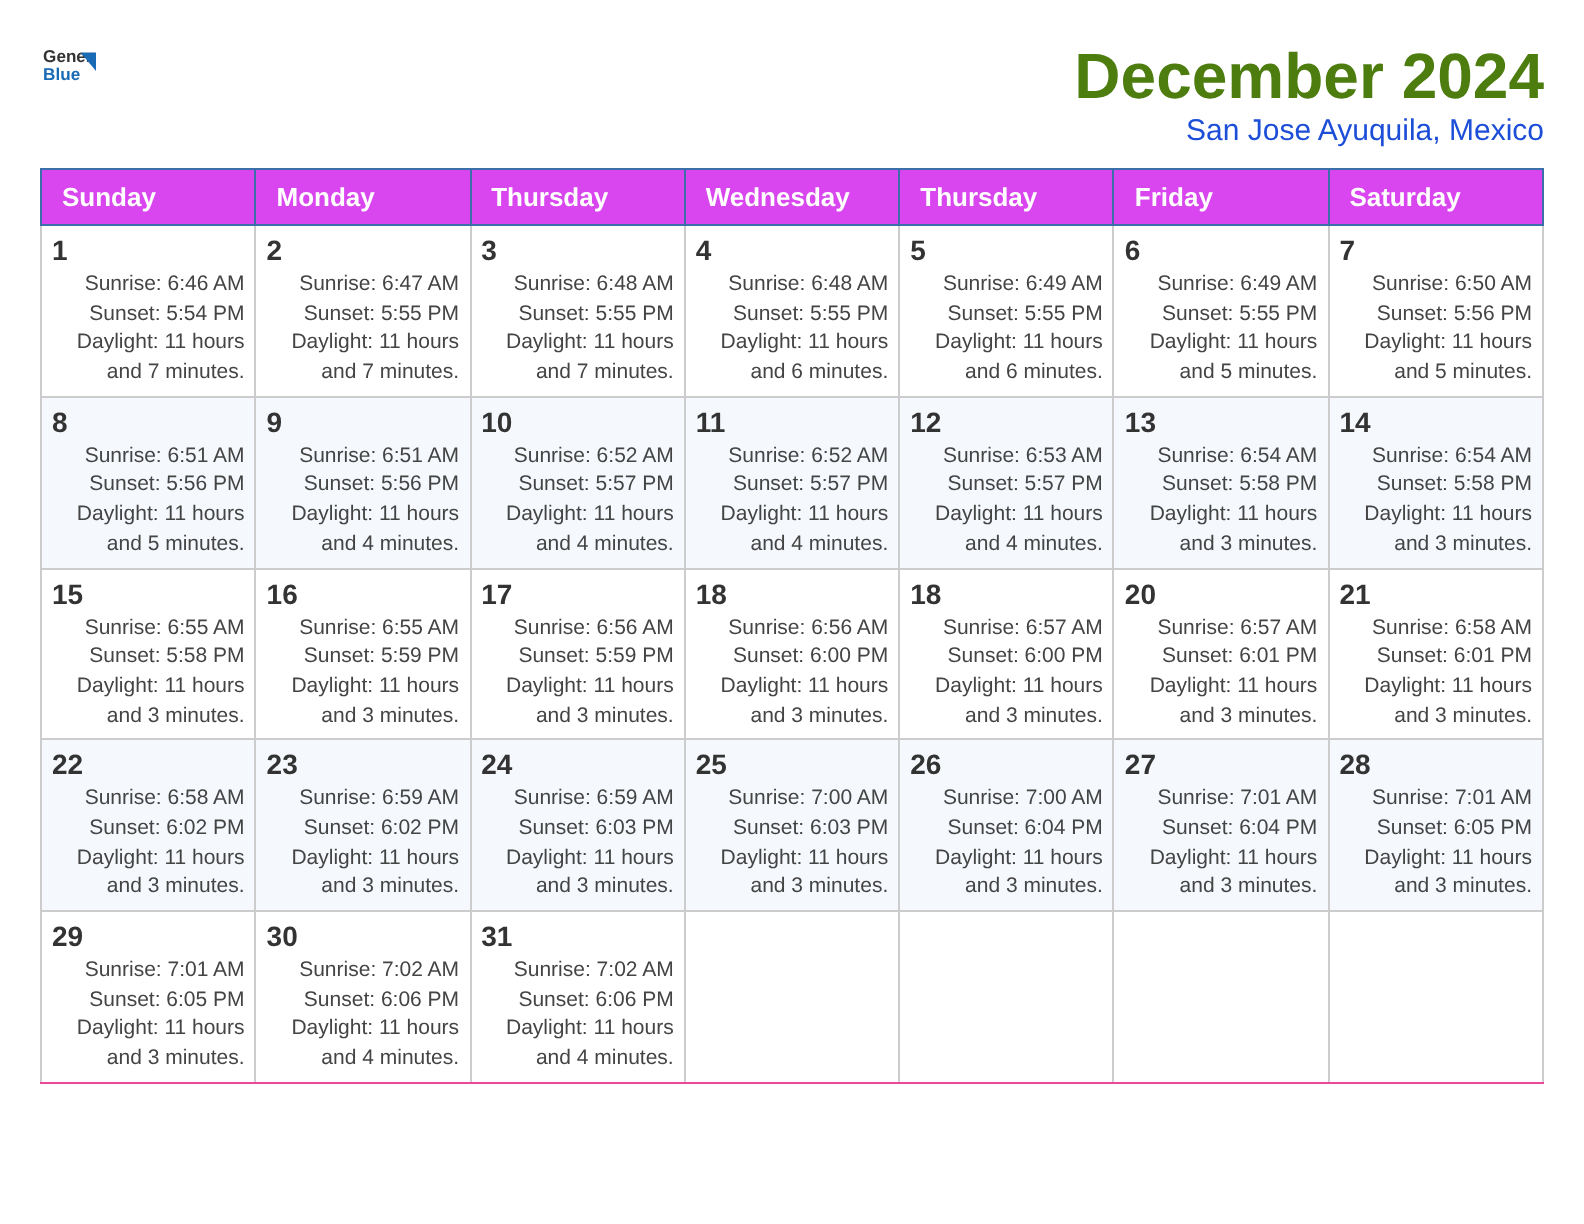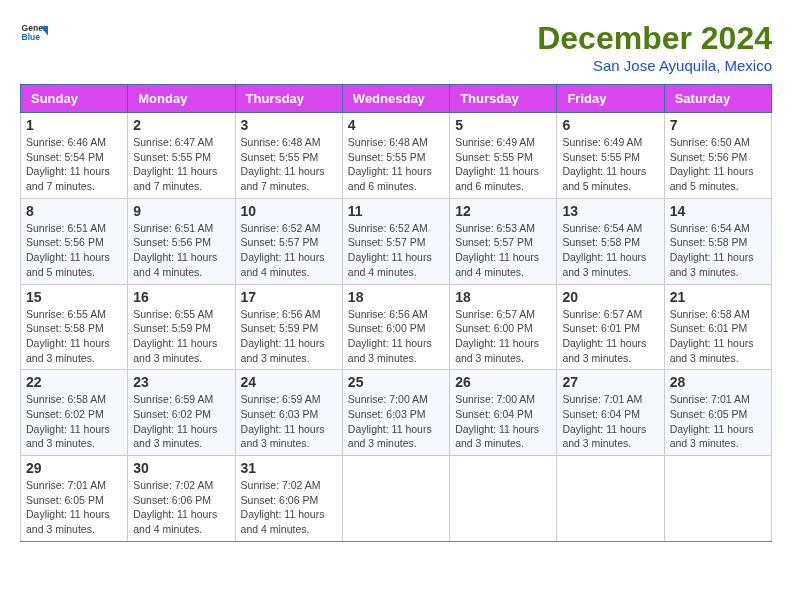--- a/index.html
+++ b/index.html
@@ -66,20 +66,21 @@
       font-size: 14px;
       font-weight: bold;
       color: #333;
       display: block;
       margin-bottom: 2px;
     }
     .day-info {
       color: #444;
       font-size: 10.5px;
       line-height: 1.4;
+      text-align: right;
     }
     .empty-cell {
       background: #f9f9f9;
     }
     .last-row td {
       border-bottom: 1px solid #ec4899;
     }
   </style>
 </head>
 <body>

